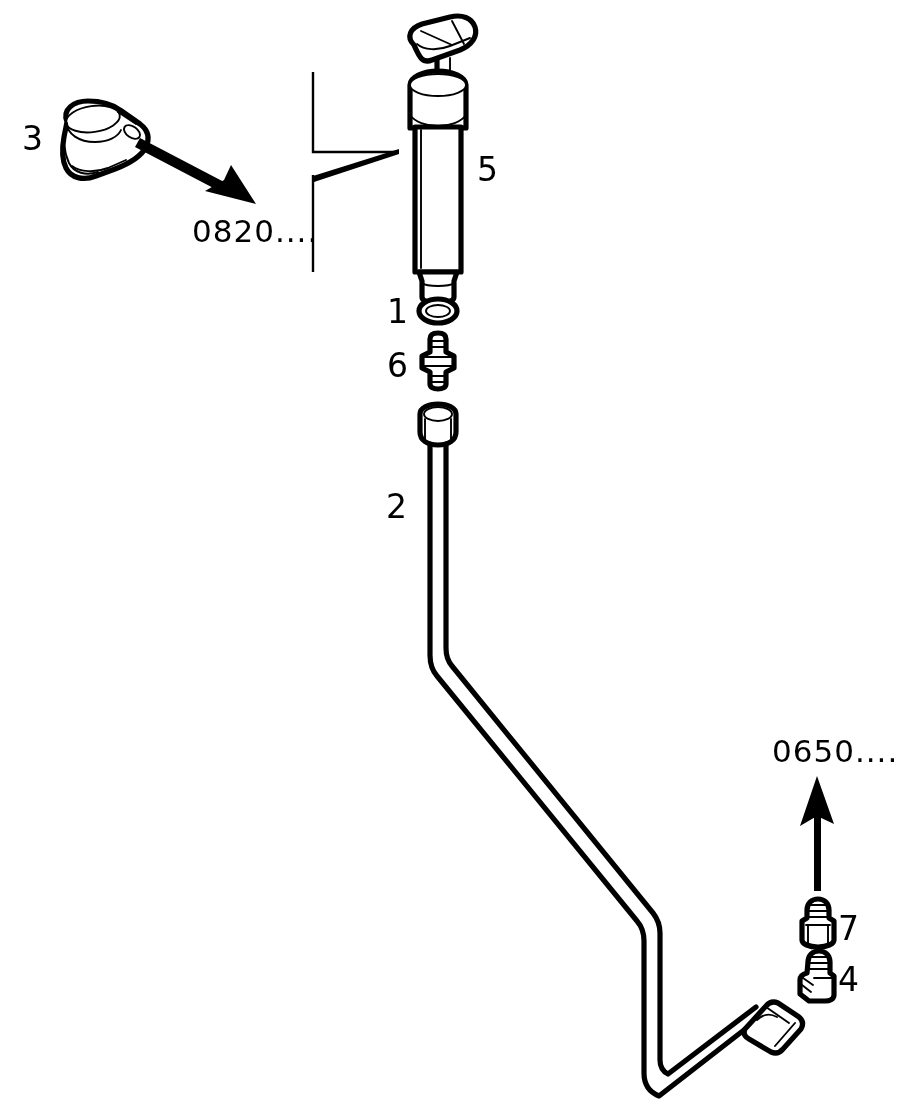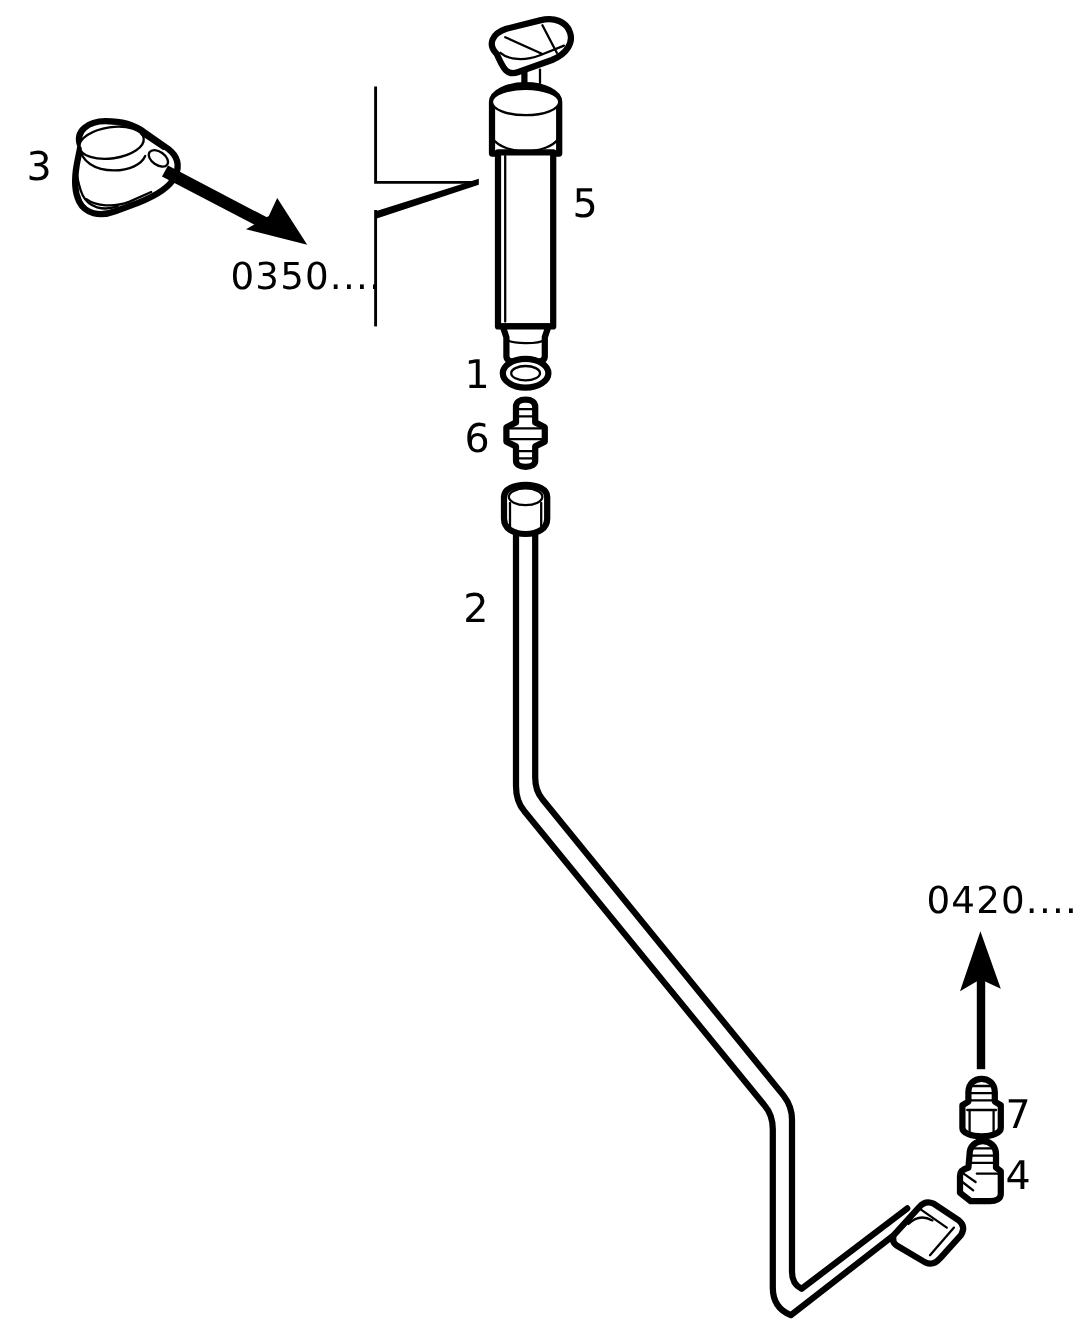--- a/index.html
+++ b/index.html
@@ -240,17 +240,17 @@
   <div class="callout-label num-label" style="left:387px; top:295px;">1</div>
 
   <div class="callout-label num-label" style="left:387px; top:349px;">6</div>
 
   <div class="callout-label num-label" style="left:386px; top:490px;">2</div>
 
   <div class="callout-label num-label" style="left:838px; top:912px;">7</div>
 
   <div class="callout-label num-label" style="left:838px; top:963px;">4</div>
 
-  <div class="callout-label ref-label" style="left:192px; top:216px;">0350....</div>
-
-  <div class="callout-label ref-label" style="left:772px; top:736px;">0420....</div>
+  <div class="callout-label ref-label" style="left:192px; top:216px;">0820....</div>
+
+  <div class="callout-label ref-label" style="left:772px; top:736px;">0650....</div>
 
 </div>
 
 </body></html>

